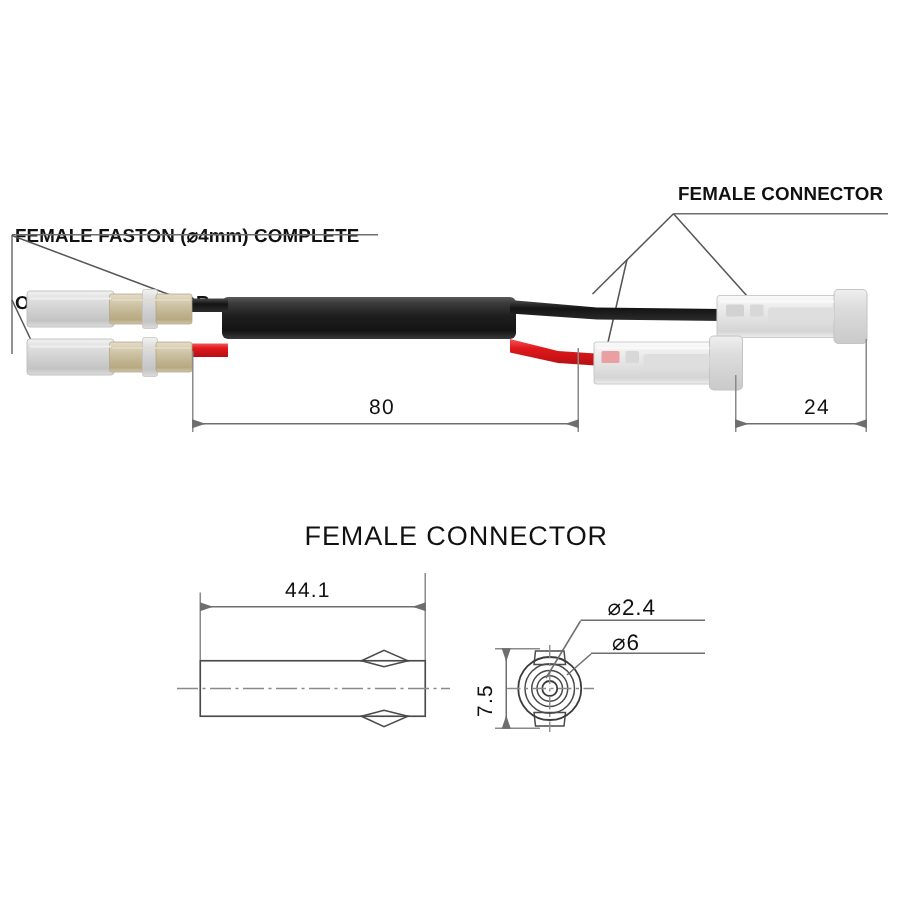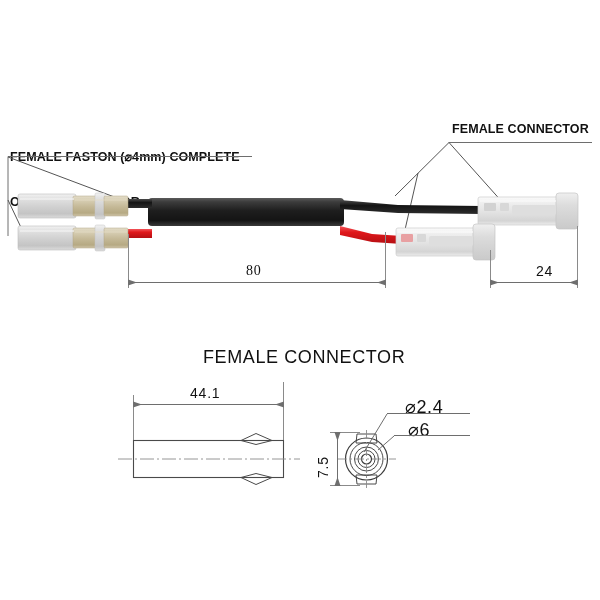--- a/index.html
+++ b/index.html
@@ -43,21 +43,21 @@
   .section-title {
     font-size: 18px;
     font-weight: normal;
     letter-spacing: 0.6px;
   }
   .dim-text {
     font-size: 14px;
     letter-spacing: 0.8px;
   }
   .dim-text-small {
-    font-size: 18px;
+    font-size: 15px;
     letter-spacing: 0.6px;
   }
   .rot90 {
     transform: rotate(-90deg);
     transform-origin: left top;
   }
 </style>
 </head>
 <body>
 
@@ -65,21 +65,21 @@
 
   <div class="lbl callout" style="left:10px; top:120px;">
     <div>FEMALE FASTON (⌀4mm) COMPLETE</div>
     <div>OF PVC PROTECTOR</div>
   </div>
 
   <div class="lbl callout" style="left:452px; top:122px;">FEMALE CONNECTOR</div>
 
   <div class="lbl section-title" style="left:203px; top:347px;">FEMALE CONNECTOR</div>
 
-  <div class="lbl dim-text" style="left:246px; top:263px;font-family:Liberation Serif, serif;">80</div>
+  <div class="lbl dim-text" style="left:246px; top:263px;">80</div>
 
   <div class="lbl dim-text" style="left:524px; top:263px;margin-left:12px;">24</div>
 
   <div class="lbl dim-text" style="left:190px; top:385px;">44.1</div>
 
   <div class="lbl dim-text rot90" style="left:315px; top:478px;">7.5</div>
 
   <div class="lbl dim-text-small" style="left:405px; top:396px;">⌀2.4</div>
 
   <div class="lbl dim-text-small" style="left:408px; top:419px;">⌀6</div>

